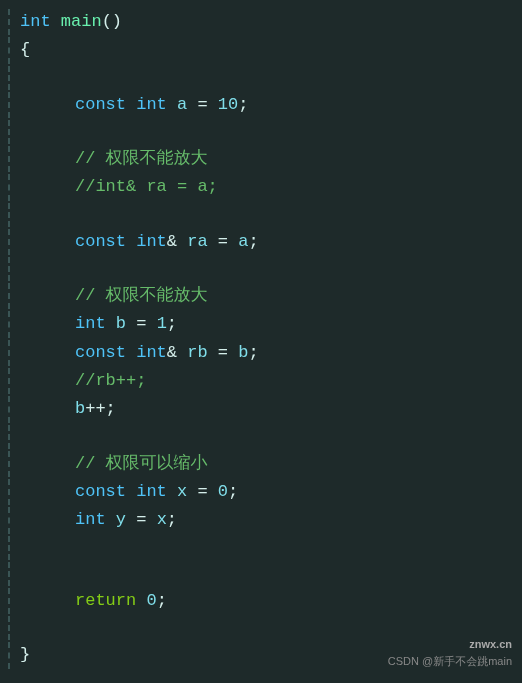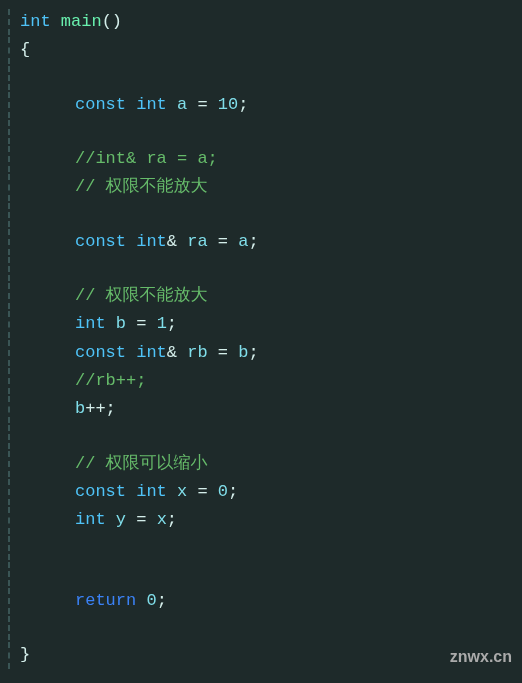--- a/index.html
+++ b/index.html
@@ -37,21 +37,21 @@
       right: 10px;
       font-family: Arial, sans-serif;
       font-size: 11px;
       color: #888;
       line-height: 1.5;
       text-align: right;
     }
 
     .watermark .site {
       color: #aaa;
-      font-size: 16px;
+      font-size: 11px;
       font-weight: bold;
     }
   </style>
 </head>
 <body>
 
 <div class="code-container" id="code-block">
 <div class="line">
       <div style="width: 10px; min-width: 10px; border-right: 2px dashed rgb(58, 85, 85); margin-right: 0px; align-self: stretch;"></div>
       <span style="display: inline-block; width: 0px;"></span>
@@ -73,26 +73,26 @@
       <span style="padding-left: 10px; white-space: pre;"><span style="color: rgb(79, 195, 247);">const</span><span style="color: rgb(212, 238, 234);"> </span><span style="color: rgb(79, 195, 247);">int</span><span style="color: rgb(212, 238, 234);"> </span><span style="color: rgb(128, 222, 234);">a</span><span style="color: rgb(212, 238, 234);"> = </span><span style="color: rgb(128, 222, 234);">10</span><span style="color: rgb(212, 238, 234);">;</span></span>
     </div>
     <div class="line">
       <div style="width: 10px; min-width: 10px; border-right: 2px dashed rgb(58, 85, 85); margin-right: 0px; align-self: stretch;"></div>
       <span style="display: inline-block; width: 55px;"></span>
       <span style="padding-left: 10px; white-space: pre;"></span>
     </div>
     <div class="line">
       <div style="width: 10px; min-width: 10px; border-right: 2px dashed rgb(58, 85, 85); margin-right: 0px; align-self: stretch;"></div>
       <span style="display: inline-block; width: 55px;"></span>
-      <span style="padding-left: 10px; white-space: pre;"><span style="color: rgb(102, 187, 106);">//int&amp; ra = a;</span></span>
+      <span style="padding-left: 10px; white-space: pre;"><span style="color: rgb(102, 187, 106);">// 权限不能放大</span></span>
     </div>
     <div class="line">
       <div style="width: 10px; min-width: 10px; border-right: 2px dashed rgb(58, 85, 85); margin-right: 0px; align-self: stretch;"></div>
       <span style="display: inline-block; width: 55px;"></span>
-      <span style="padding-left: 10px; white-space: pre;"><span style="color: rgb(102, 187, 106);">// 权限不能放大</span></span>
+      <span style="padding-left: 10px; white-space: pre;"><span style="color: rgb(102, 187, 106);">//int&amp; ra = a;</span></span>
     </div>
     <div class="line">
       <div style="width: 10px; min-width: 10px; border-right: 2px dashed rgb(58, 85, 85); margin-right: 0px; align-self: stretch;"></div>
       <span style="display: inline-block; width: 55px;"></span>
       <span style="padding-left: 10px; white-space: pre;"></span>
     </div>
     <div class="line">
       <div style="width: 10px; min-width: 10px; border-right: 2px dashed rgb(58, 85, 85); margin-right: 0px; align-self: stretch;"></div>
       <span style="display: inline-block; width: 55px;"></span>
       <span style="padding-left: 10px; white-space: pre;"><span style="color: rgb(79, 195, 247);">const</span><span style="color: rgb(212, 238, 234);"> </span><span style="color: rgb(79, 195, 247);">int</span><span style="color: rgb(212, 238, 234);">&amp; </span><span style="color: rgb(128, 222, 234);">ra</span><span style="color: rgb(212, 238, 234);"> = </span><span style="color: rgb(128, 222, 234);">a</span><span style="color: rgb(212, 238, 234);">;</span></span>
@@ -153,29 +153,30 @@
       <span style="padding-left: 10px; white-space: pre;"></span>
     </div>
     <div class="line">
       <div style="width: 10px; min-width: 10px; border-right: 2px dashed rgb(58, 85, 85); margin-right: 0px; align-self: stretch;"></div>
       <span style="display: inline-block; width: 55px;"></span>
       <span style="padding-left: 10px; white-space: pre;"></span>
     </div>
     <div class="line">
       <div style="width: 10px; min-width: 10px; border-right: 2px dashed rgb(58, 85, 85); margin-right: 0px; align-self: stretch;"></div>
       <span style="display: inline-block; width: 55px;"></span>
-      <span style="padding-left: 10px; white-space: pre;"><span style="color: #3b82f6;">return</span><span style="color: rgb(212, 238, 234);"> </span><span style="color: rgb(128, 222, 234);">0</span><span style="color: rgb(212, 238, 234);">;</span></span>
+      <span style="padding-left: 10px; white-space: pre;"><span style="color: #84cc16;">return</span><span style="color: rgb(212, 238, 234);"> </span><span style="color: rgb(128, 222, 234);">0</span><span style="color: rgb(212, 238, 234);">;</span></span>
     </div>
     <div class="line">
       <div style="width: 10px; min-width: 10px; border-right: 2px dashed rgb(58, 85, 85); margin-right: 0px; align-self: stretch;"></div>
       <span style="display: inline-block; width: 55px;"></span>
       <span style="padding-left: 10px; white-space: pre;"></span>
     </div>
     <div class="line">
       <div style="width: 10px; min-width: 10px; border-right: 2px dashed rgb(58, 85, 85); margin-right: 0px; align-self: stretch;"></div>
       <span style="display: inline-block; width: 0px;"></span>
       <span style="padding-left: 10px; white-space: pre;"><span style="color: rgb(212, 238, 234);">}</span></span>
     </div>
   </div>
 
 <div class="watermark">
   <div class="site">znwx.cn</div>
+  <div>CSDN @新手不会跳main</div>
 </div>
 
 </body></html>

